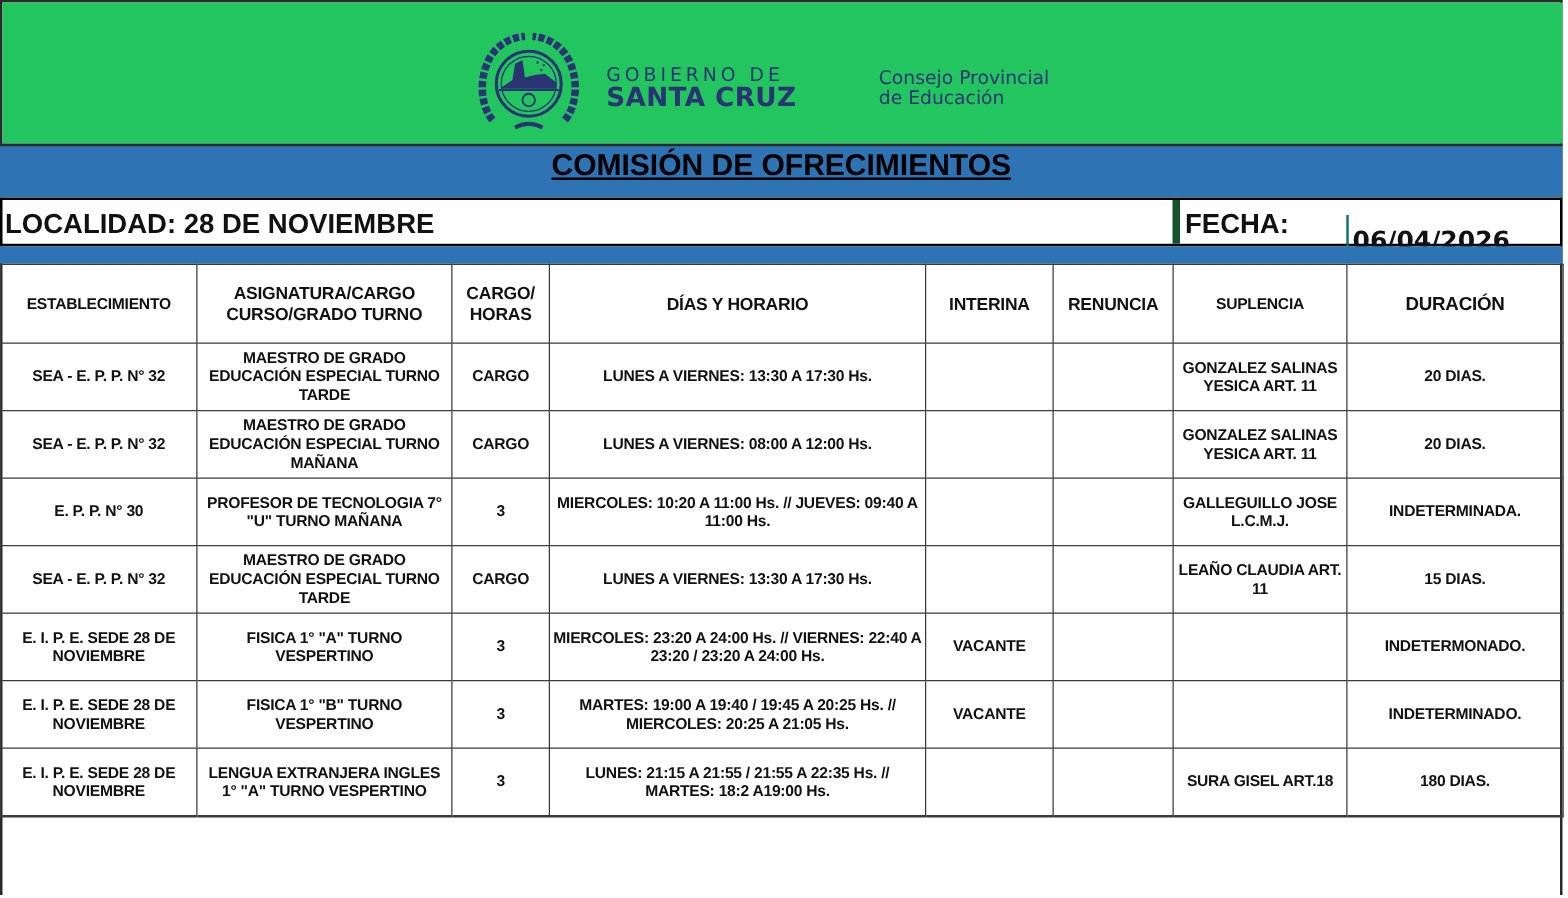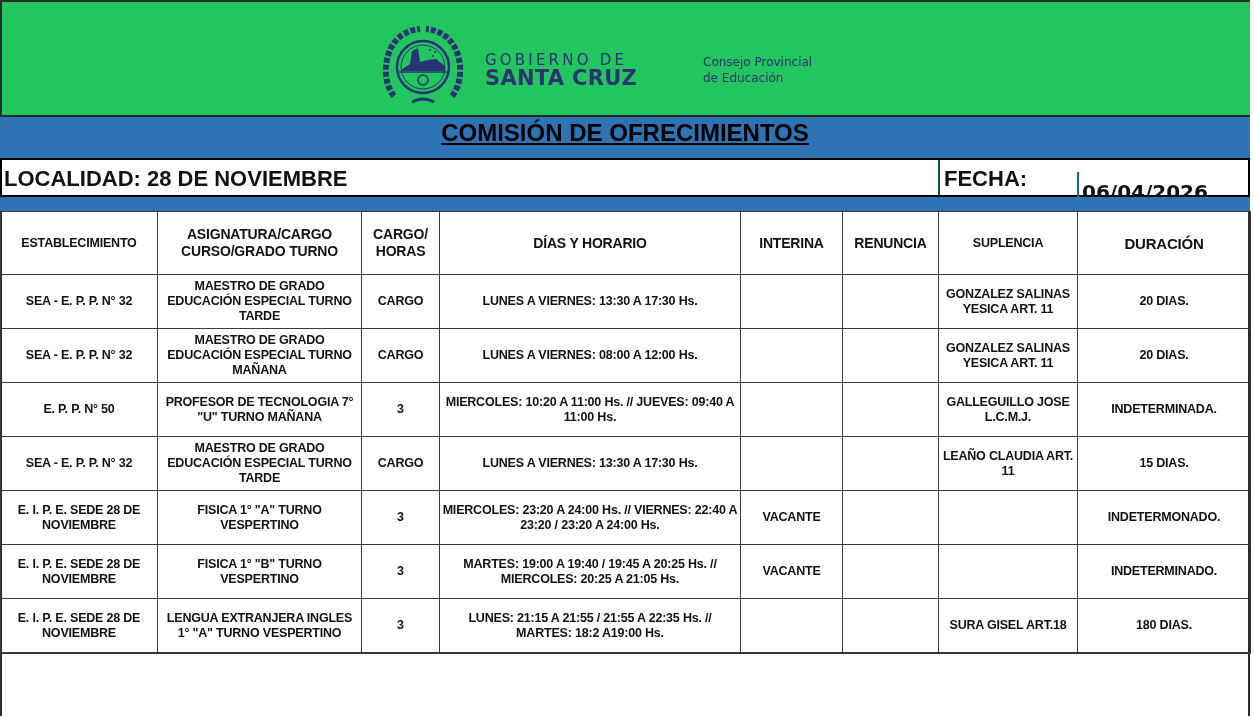--- a/index.html
+++ b/index.html
@@ -3,26 +3,26 @@
 <meta charset="utf-8">
 <style>
   html, body { margin:0; padding:0; background:#ffffff; }
   body { width:1254px; height:718px; position:relative; overflow:hidden; font-family:"Liberation Sans", sans-serif; color:#111; }
   .frame { position:absolute; left:0; top:0; width:1250px; height:716px; border-left:2px solid #2a2a2a; border-top:2px solid #2a2a2a; border-right:2px solid #2a2a2a; box-sizing:border-box; }
   .header { position:absolute; left:2px; top:2px; width:1248px; height:113px; background:#22c55e; }
   .logo { position:absolute; left:382px; top:26px; width:82px; height:84px; }
   .gov-text { position:absolute; left:483px; top:50px; color:#2a3475; }
   .gov-line1 { font-family:"DejaVu Sans", sans-serif; font-size:15px; letter-spacing:3.2px; line-height:16px; font-weight:400; }
   .gov-line2 { font-family:"DejaVu Sans", sans-serif; font-size:21px; font-weight:bold; letter-spacing:0.3px; line-height:20px; }
-  .council-text { position:absolute; left:701px; top:52px; color:#2a3475; font-family:"DejaVu Sans", sans-serif; font-size:12px; line-height:16px; }
+  .council-text { position:absolute; left:701px; top:52px; color:#2a3475; font-family:"DejaVu Sans", sans-serif; font-size:15px; line-height:16px; }
   .band-title { position:absolute; left:0; top:115px; width:1250px; height:43px; background:#2e74b5; border-top:2px solid #2a2a2a; box-sizing:border-box; display:flex; justify-content:center; }
   .band-title span { font-size:24px; font-weight:bold; text-decoration:underline; color:#000; padding-top:2px; }
   .loc-row { position:absolute; left:0; top:158px; width:1250px; height:39px; border:2px solid #000; box-sizing:border-box; background:#fff; }
   .loc-label { position:absolute; left:2px; top:6px; font-size:22px; font-weight:bold; }
-  .fecha-cell { position:absolute; left:936px; top:0; width:159px; height:35px; border-left:2px solid #14532d; box-sizing:border-box; }
+  .fecha-cell { position:absolute; left:936px; top:0; width:159px; height:35px; border-left:6px solid #14532d; box-sizing:border-box; }
   .fecha-cell span { position:absolute; left:4px; top:6px; font-size:22px; font-weight:bold; }
   .date-cell { position:absolute; left:1075px; top:12px; width:155px; height:35px; border-left:2px solid #0f766e; box-sizing:border-box; }
   .date-cell span { position:absolute; left:3px; top:8px; font-size:20px; font-weight:bold; font-family:"DejaVu Sans", sans-serif; }
   .band-thin { position:absolute; left:0; top:197px; width:1250px; height:14px; background:#2e74b5; }
   table.grid { position:absolute; left:0; top:211px; width:1250px; border-collapse:collapse; table-layout:fixed; }
   table.grid td, table.grid th { border:1px solid #3a3a3a; text-align:center; vertical-align:middle; font-weight:bold; padding:0 2px; line-height:15px; font-size:12.5px; letter-spacing:-0.2px; }
   table.grid th { height:62px; font-size:14px; line-height:17px; }
   table.grid th.small { font-size:12.5px; }
   table.grid th.big { font-size:15px; }
   table.grid td { height:53px; }
@@ -113,21 +113,21 @@
         <td>SEA - E. P. P. N° 32</td>
         <td>MAESTRO DE GRADO EDUCACIÓN ESPECIAL TURNO MAÑANA</td>
         <td>CARGO</td>
         <td>LUNES A VIERNES: 08:00 A 12:00 Hs.</td>
         <td></td>
         <td></td>
         <td>GONZALEZ SALINAS YESICA ART. 11</td>
         <td>20 DIAS.</td>
       </tr>
       <tr>
-        <td>E. P. P. N° 50</td>
+        <td>E. P. P. N° 30</td>
         <td>PROFESOR DE TECNOLOGIA 7° "U" TURNO MAÑANA</td>
         <td>3</td>
         <td>MIERCOLES: 10:20 A 11:00 Hs. // JUEVES: 09:40 A 11:00 Hs.</td>
         <td></td>
         <td></td>
         <td>GALLEGUILLO JOSE L.C.M.J.</td>
         <td>INDETERMINADA.</td>
       </tr>
       <tr>
         <td>SEA - E. P. P. N° 32</td>

